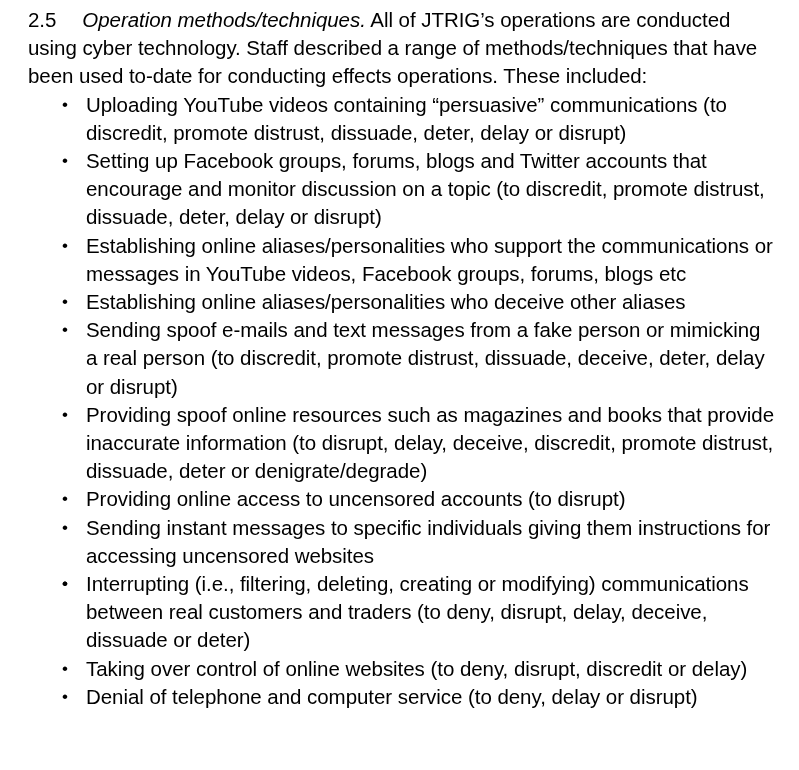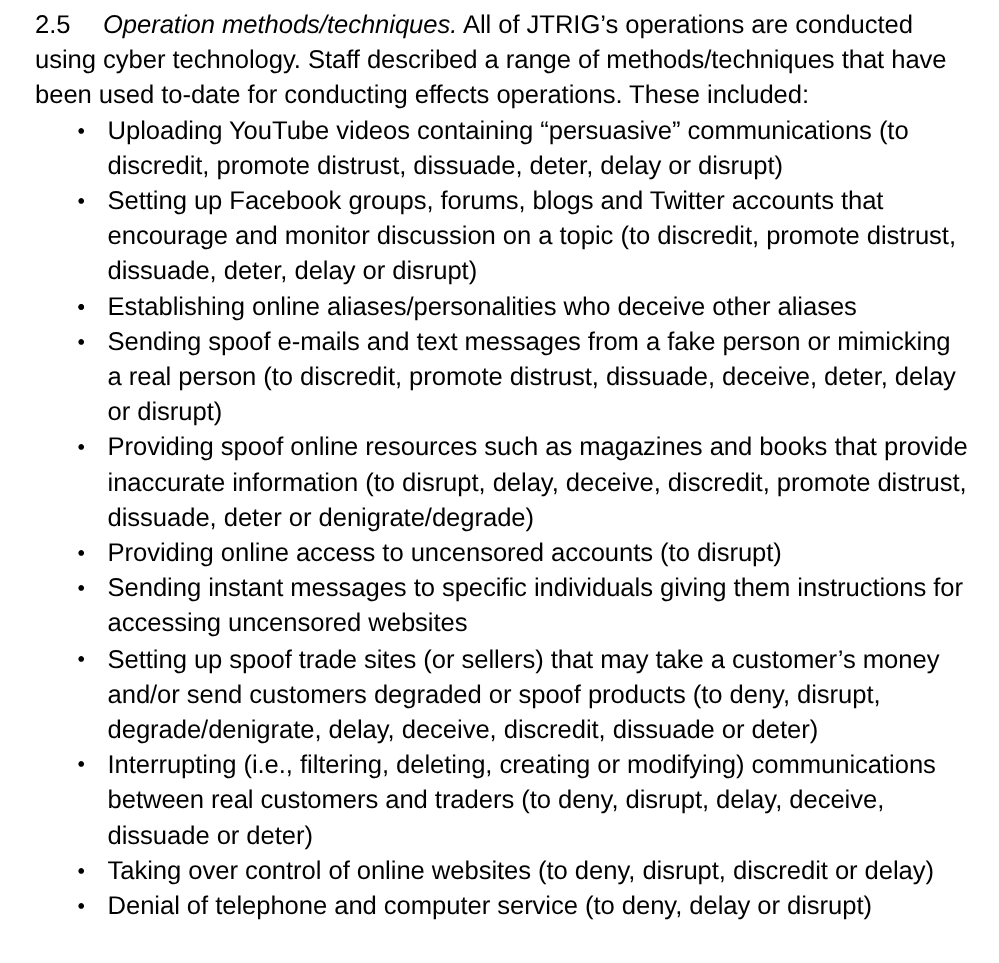--- a/index.html
+++ b/index.html
@@ -86,25 +86,25 @@
 <div class="page">
 
   <p class="intro">
     <span class="num">2.5</span><span class="gap"></span><span class="term">Operation methods/techniques.</span>
     <span>All of JTRIG’s operations are conducted using cyber technology. Staff described a range of methods/techniques that have been used to-date for conducting effects operations. These included:</span>
   </p>
 
   <ul class="bullets">
       <li><span class="marker">•</span><span class="bullet-text">Uploading YouTube videos containing “persuasive” communications (to discredit, promote distrust, dissuade, deter, delay or disrupt)</span></li>
       <li><span class="marker">•</span><span class="bullet-text">Setting up Facebook groups, forums, blogs and Twitter accounts that encourage and monitor discussion on a topic (to discredit, promote distrust, dissuade, deter, delay or disrupt)</span></li>
-      <li><span class="marker">•</span></li>
+      <li><span class="marker">•</span><span class="bullet-text">Establishing online aliases/personalities who support the communications or messages in YouTube videos, Facebook groups, forums, blogs etc</span></li>
       <li><span class="marker">•</span><span class="bullet-text">Establishing online aliases/personalities who deceive other aliases</span></li>
       <li><span class="marker">•</span><span class="bullet-text">Sending spoof e-mails and text messages from a fake person or mimicking a real person (to discredit, promote distrust, dissuade, deceive, deter, delay or disrupt)</span></li>
       <li><span class="marker">•</span><span class="bullet-text">Providing spoof online resources such as magazines and books that provide inaccurate information (to disrupt, delay, deceive, discredit, promote distrust, dissuade, deter or denigrate/degrade)</span></li>
       <li><span class="marker">•</span><span class="bullet-text">Providing online access to uncensored accounts (to disrupt)</span></li>
       <li><span class="marker">•</span><span class="bullet-text">Sending instant messages to specific individuals giving them instructions for accessing uncensored websites</span></li>
-      <li><span class="marker">•</span><span class="bullet-text">Setting up spoof trade sites (or sellers) that may take a customer’s money and/or send customers degraded or spoof products (to deny, disrupt, degrade/denigrate, delay, deceive, discredit, dissuade or deter)</span></li>
+      <li><span class="marker">•</span></li>
       <li><span class="marker">•</span><span class="bullet-text">Interrupting (i.e., filtering, deleting, creating or modifying) communications between real customers and traders (to deny, disrupt, delay, deceive, dissuade or deter)</span></li>
       <li><span class="marker">•</span><span class="bullet-text">Taking over control of online websites (to deny, disrupt, discredit or delay)</span></li>
       <li><span class="marker">•</span><span class="bullet-text">Denial of telephone and computer service (to deny, delay or disrupt)</span></li>
     </ul>
 
 </div>
 
 </body></html>

